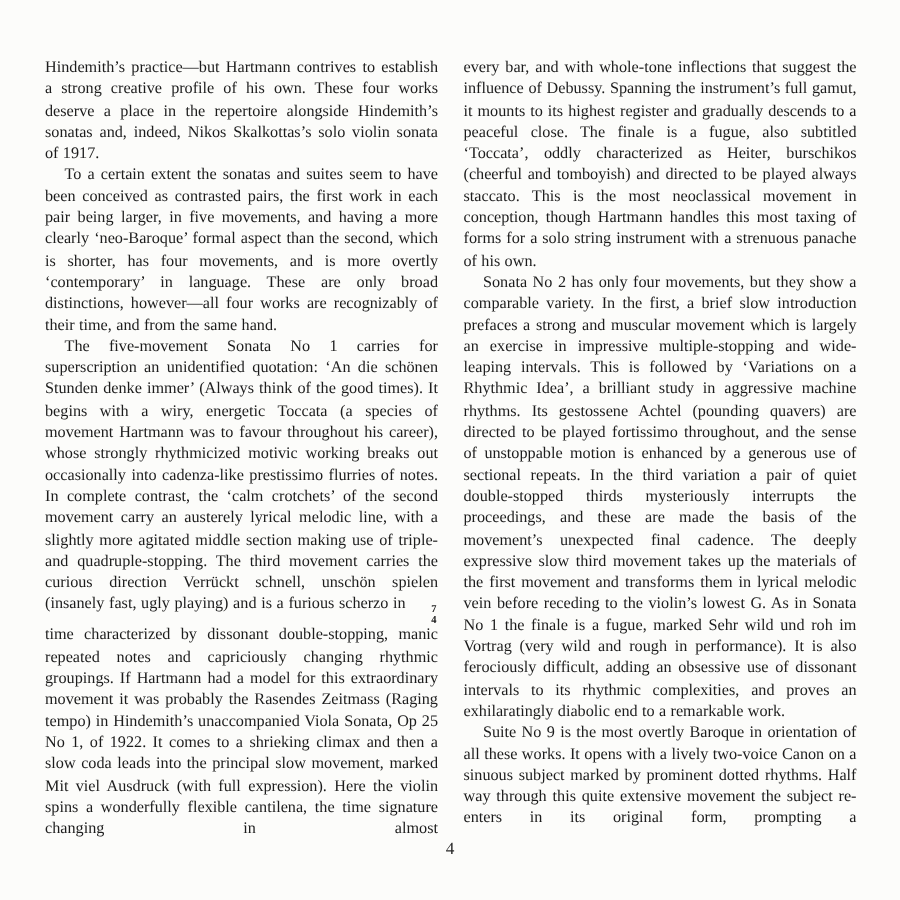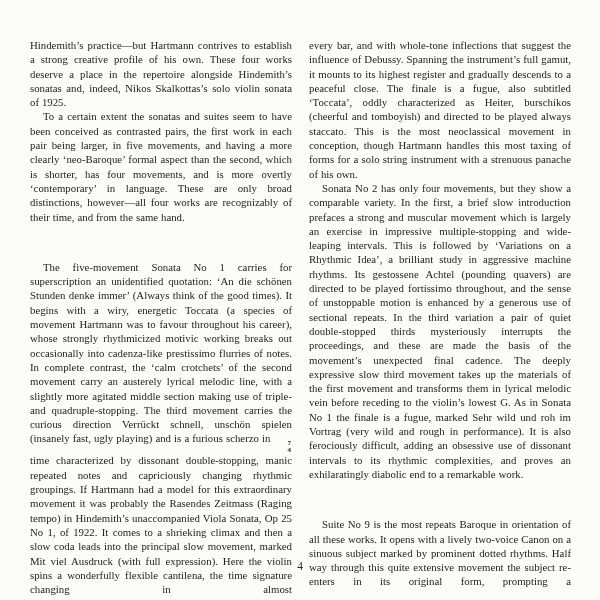--- a/index.html
+++ b/index.html
@@ -30,21 +30,21 @@
     flex: 0 0 262px;
   }
   .para {
     margin: 0;
     font-size: 10.8px;
     line-height: 14.3px;
     text-align: justify;
     word-spacing: 0.2px;
   }
   .para.indent { text-indent: 13px; }
-  .para.continued { text-align-last: justify; margin-top: 36px; }
+  .para.continued { text-align-last: justify; }
   .seg-bold { font-weight: normal; }
   .seg-italic { }
   .timesig {
     display: inline-flex;
     flex-direction: column;
     vertical-align: -3px;
     line-height: 1;
     font-weight: bold;
     text-align: center;
     font-size: 7px;
@@ -60,27 +60,27 @@
     font-size: 11.5px;
     color: #2a2a2a;
   }
 </style>
 </head>
 <body style="background: rgb(252, 252, 250); color: rgb(28, 28, 28);">
 
 <div class="page">
   <div class="columns">
     <div class="column">
-        <p class="para"><span>Hindemith’s practice—but Hartmann contrives to establish a strong creative profile of his own. These four works deserve a place in the repertoire alongside Hindemith’s sonatas and, indeed, Nikos Skalkottas’s solo violin sonata of 1925.</span></p>
+        <p class="para"><span>Hindemith’s practice—but Hartmann contrives to establish a strong creative profile of his own. These four works deserve a place in the repertoire alongside Hindemith’s sonatas and, indeed, Nikos Skalkottas’s solo violin sonata of 1917.</span></p>
         <p class="para indent"><span>To a certain extent the sonatas and suites seem to have been conceived as contrasted pairs, the first work in each pair being larger, in five movements, and having a more clearly ‘neo-Baroque’ formal aspect than the second, which is shorter, has four movements, and is more overtly ‘contemporary’ in language. These are only broad distinctions, however—all four works are recognizably of their time, and from the same hand.</span></p>
         <p class="para indent continued"><span>The five-movement </span><span class="seg-bold">Sonata No 1</span><span> carries for superscription an unidentified quotation: ‘An die schönen Stunden denke immer’ (Always think of the good times). It begins with a wiry, energetic Toccata (a species of movement Hartmann was to favour throughout his career), whose strongly rhythmicized motivic working breaks out occasionally into cadenza-like </span><span class="seg-italic">prestissimo</span><span> flurries of notes. In complete contrast, the ‘calm crotchets’ of the second movement carry an austerely lyrical melodic line, with a slightly more agitated middle section making use of triple- and quadruple-stopping. The third movement carries the curious direction </span><span class="seg-italic">Verrückt schnell, unschön spielen</span><span> (insanely fast, ugly playing) and is a furious scherzo in </span><span class="timesig">
             <span>7</span>
             <span>4</span>
           </span><span> time characterized by dissonant double-stopping, manic repeated notes and capriciously changing rhythmic groupings. If Hartmann had a model for this extraordinary movement it was probably the </span><span class="seg-italic">Rasendes Zeitmass</span><span> (Raging tempo) in Hindemith’s unaccompanied Viola Sonata, Op 25 No 1, of 1922. It comes to a shrieking climax and then a slow coda leads into the principal slow movement, marked </span><span class="seg-italic">Mit viel Ausdruck</span><span> (with full expression). Here the violin spins a wonderfully flexible cantilena, the time signature changing in almost</span></p>
       </div>
     <div class="column">
         <p class="para"><span>every bar, and with whole-tone inflections that suggest the influence of Debussy. Spanning the instrument’s full gamut, it mounts to its highest register and gradually descends to a peaceful close. The finale is a fugue, also subtitled ‘Toccata’, oddly characterized as </span><span class="seg-italic">Heiter, burschikos</span><span> (cheerful and tomboyish) and directed to be played always staccato. This is the most neoclassical movement in conception, though Hartmann handles this most taxing of forms for a solo string instrument with a strenuous panache of his own.</span></p>
         <p class="para indent"><span class="seg-bold">Sonata No 2</span><span> has only four movements, but they show a comparable variety. In the first, a brief slow introduction prefaces a strong and muscular movement which is largely an exercise in impressive multiple-stopping and wide-leaping intervals. This is followed by ‘Variations on a Rhythmic Idea’, a brilliant study in aggressive machine rhythms. Its </span><span class="seg-italic">gestossene Achtel</span><span> (pounding quavers) are directed to be played </span><span class="seg-italic">fortissimo</span><span> throughout, and the sense of unstoppable motion is enhanced by a generous use of sectional repeats. In the third variation a pair of quiet double-stopped thirds mysteriously interrupts the proceedings, and these are made the basis of the movement’s unexpected final cadence. The deeply expressive slow third movement takes up the materials of the first movement and transforms them in lyrical melodic vein before receding to the violin’s lowest G. As in Sonata No 1 the finale is a fugue, marked </span><span class="seg-italic">Sehr wild und roh im Vortrag</span><span> (very wild and rough in performance). It is also ferociously difficult, adding an obsessive use of dissonant intervals to its rhythmic complexities, and proves an exhilaratingly diabolic end to a remarkable work.</span></p>
-        <p class="para indent continued"><span class="seg-bold">Suite No 9</span><span> is the most repeats Baroque in orientation of all these works. It opens with a lively two-voice Canon on a sinuous subject marked by prominent dotted rhythms. Half way through this quite extensive movement the subject re-enters in its original form, prompting a</span></p>
+        <p class="para indent continued"><span class="seg-bold">Suite No 9</span><span> is the most overtly Baroque in orientation of all these works. It opens with a lively two-voice Canon on a sinuous subject marked by prominent dotted rhythms. Half way through this quite extensive movement the subject re-enters in its original form, prompting a</span></p>
       </div>
   </div>
   <div class="page-number">4</div>
 </div>
 
 </body></html>

